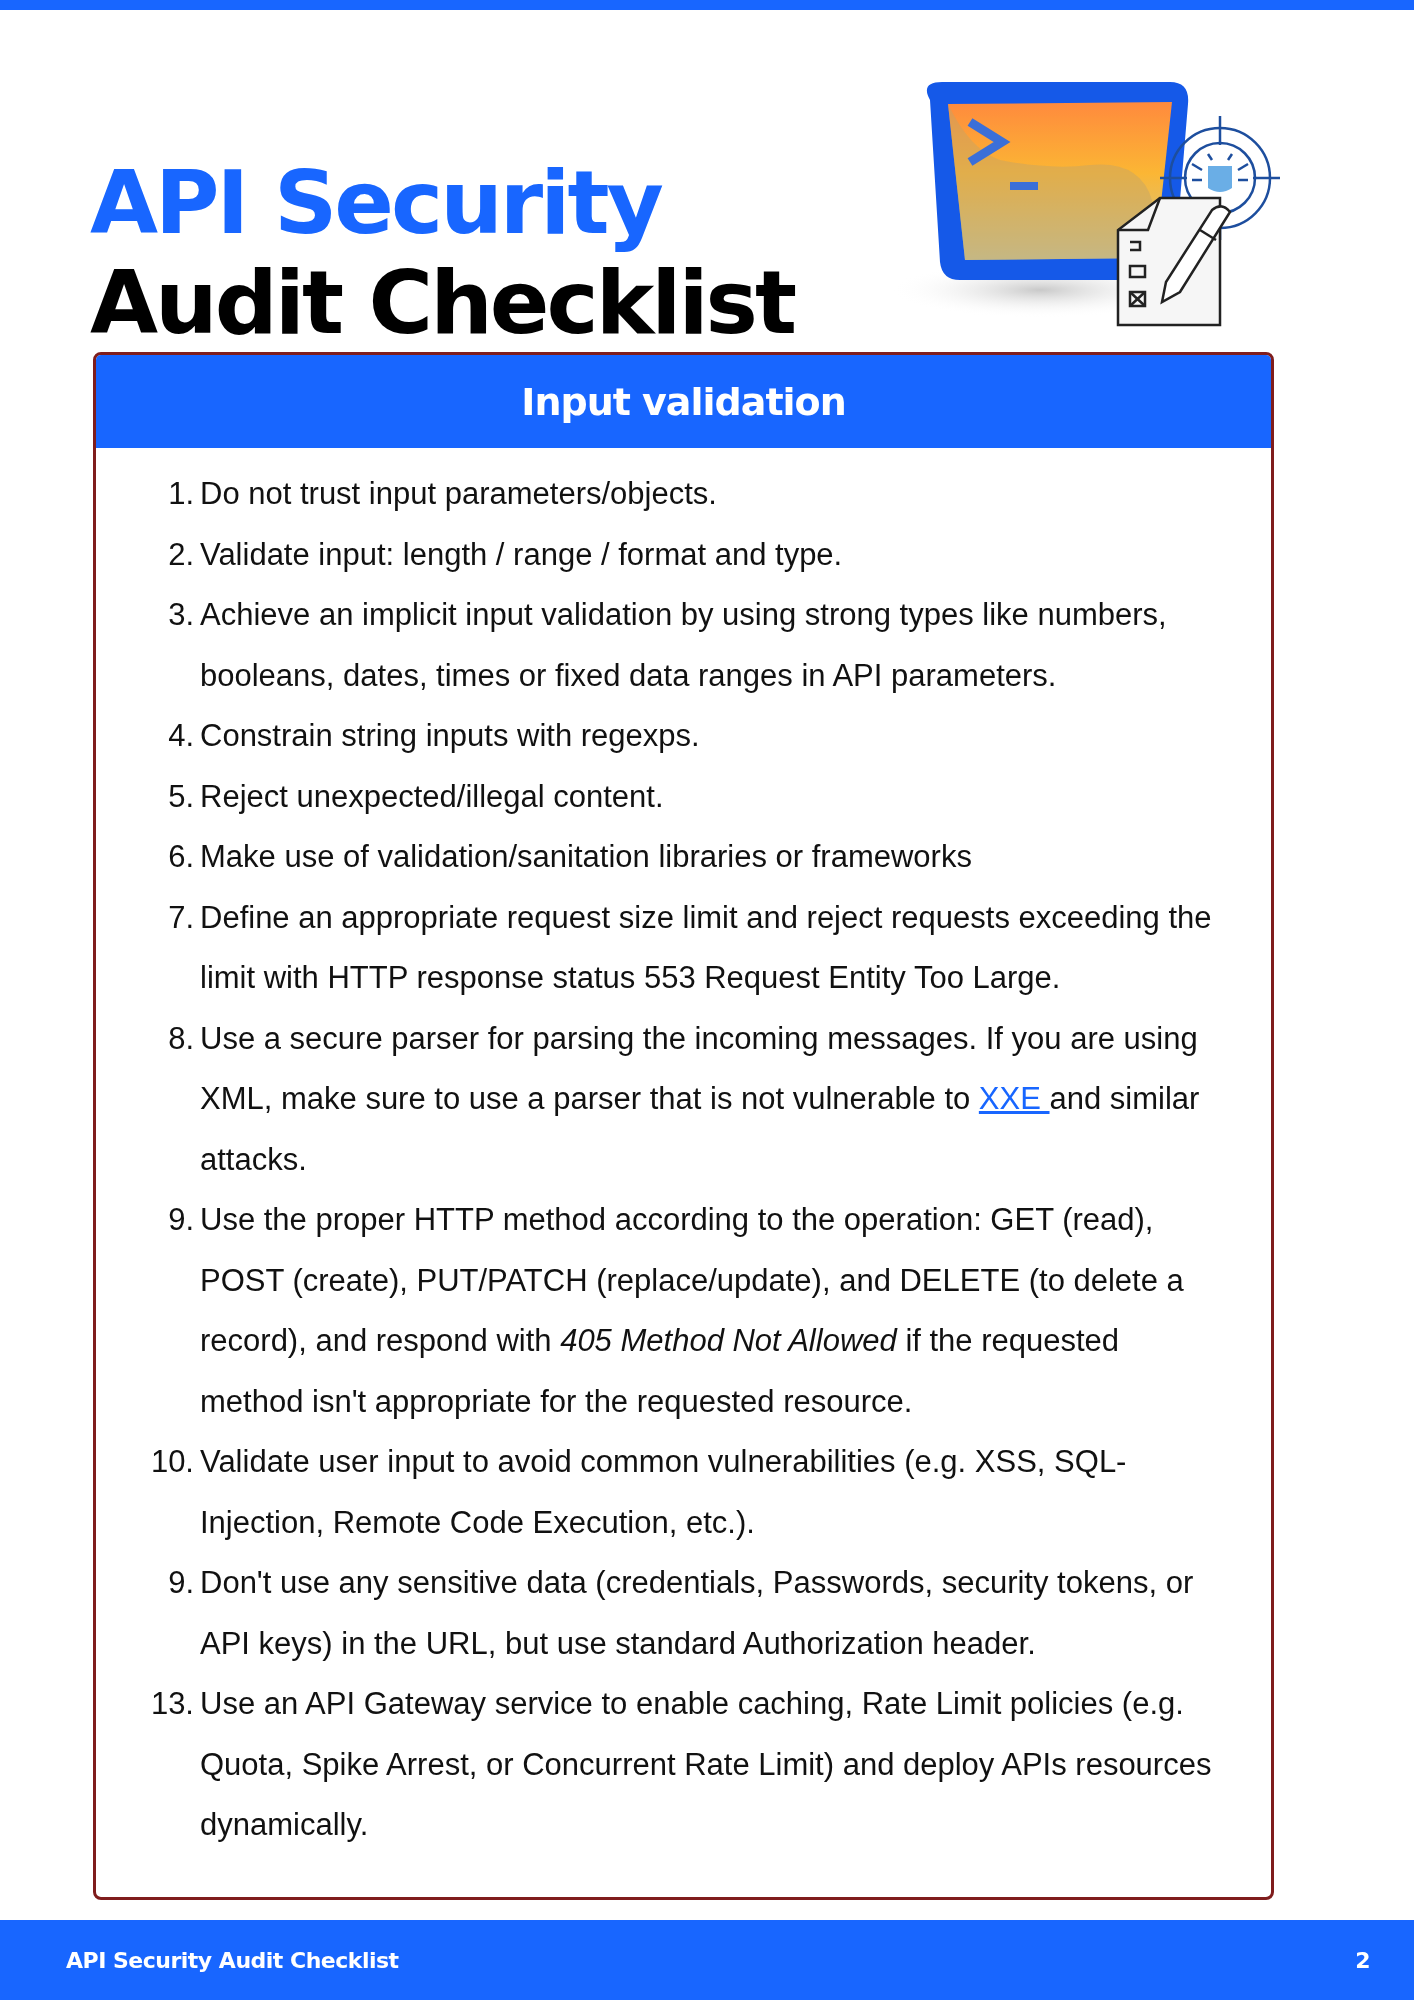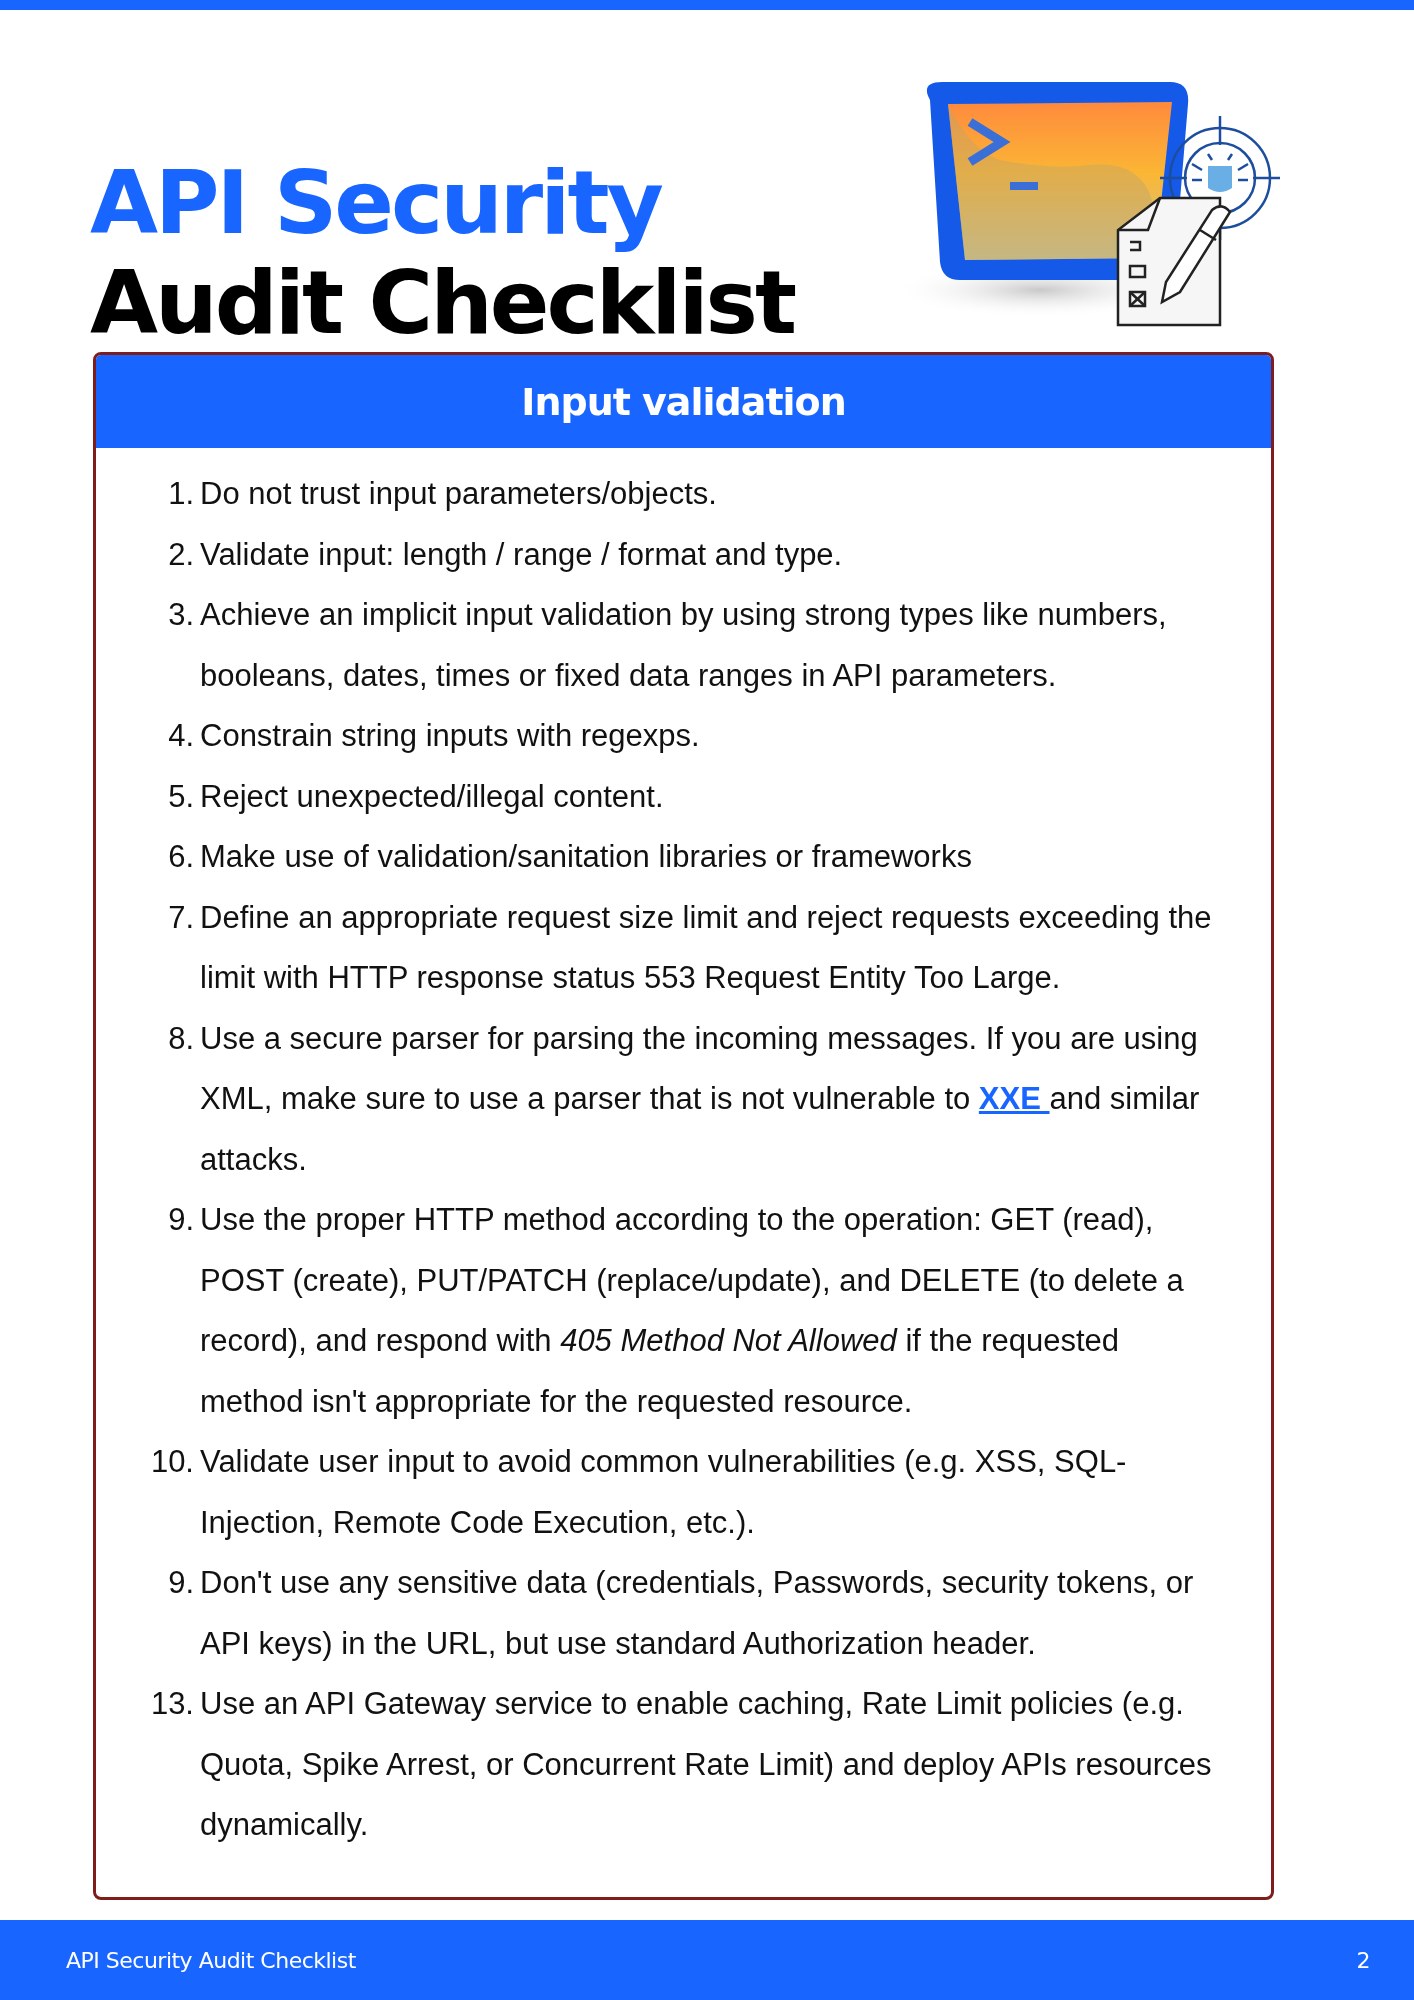--- a/index.html
+++ b/index.html
@@ -30,28 +30,28 @@
     }
     .card-header span {
       font-family: "DejaVu Sans", sans-serif; font-weight: bold; font-size: 38px;
       color: #ffffff; letter-spacing: -1px;
     }
     .list { padding: 16px 30px 0 0; }
     .item { display: flex; font-size: 31px; line-height: 60.5px; color: #111111; }
     .num { width: 104px; text-align: right; padding-right: 6px; flex-shrink: 0; }
     .txt { flex: 1; padding-right: 10px; }
     .txt em { font-style: italic; text-align: center; }
-    .link { color: #1866ff; font-weight: bold; text-decoration: underline; }
+    .link { color: #1866ff; font-weight: normal; text-decoration: underline; }
 
     .footer {
       position: absolute; left: 0; top: 1920px; width: 1414px; height: 80px; background: #1866ff;
       display: flex; align-items: center; justify-content: space-between; padding: 0 44px 0 66px;
     }
     .footer span {
-      font-family: "DejaVu Sans", sans-serif; font-weight: normal; font-size: 22px; color: #ffffff;
+      font-family: "DejaVu Sans", sans-serif; font-weight: bold; font-size: 22px; color: #ffffff;
       letter-spacing: -0.5px;
     }
   </style>
 </head>
 <body>
 
 <div class="top-bar"></div>
 
 <div class="title-block">
   <div class="title-line1">API Security</div>

